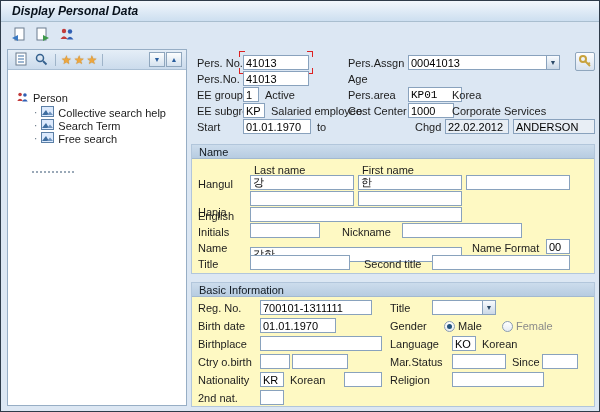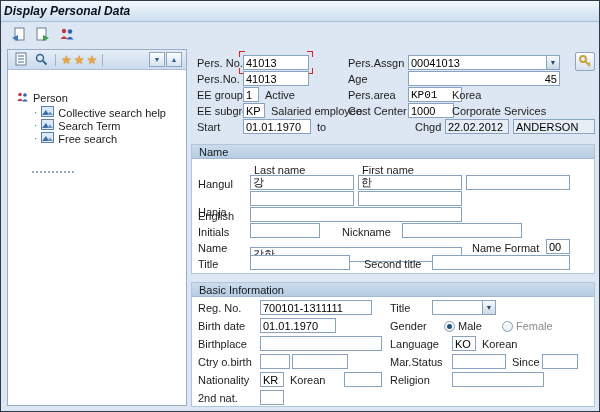--- a/index.html
+++ b/index.html
@@ -2,21 +2,21 @@
 <html><head>
 <meta charset="utf-8">
 <style>
   *{box-sizing:border-box;margin:0;padding:0}
   body{font-family:"Liberation Sans","DejaVu Sans",sans-serif;background:#8f9aa6;}
   .window{position:relative;width:600px;height:412px;margin:0 auto;background:#dce7f3;
           border:1px solid #2e3b49;overflow:hidden;font-size:11px;color:#1c1c1c}
   .abs{position:absolute}
   .titlebar{position:absolute;left:0;top:0;right:0;height:21px;
             background:linear-gradient(#f2f7fc,#cddff0);border-bottom:1px solid #a9becf;
-            display:flex;align-items:center;padding-left:3px;font-weight:bold;font-style:italic;
+            display:flex;align-items:center;padding-left:11px;font-weight:bold;font-style:italic;
             font-size:12px;color:#07111b}
   .toolbar{position:absolute;left:0;top:21px;right:0;height:26px;display:flex;align-items:center;
            gap:3px;padding-left:7px}
   .tbtn{width:21px;height:20px;display:flex;align-items:center;justify-content:center;
         border:1px solid transparent;border-radius:2px;cursor:default}
   .sidebar{position:absolute;left:6px;top:48px;width:180px;height:357px;
            border:1px solid #97aec5;background:#fff}
   .side-toolbar{position:absolute;left:0;top:0;right:0;height:20px;
                 background:linear-gradient(#e5eef7,#cbdbec);border-bottom:1px solid #aabfd4;
                 display:flex;align-items:center;padding:0 4px;gap:2px}
@@ -32,21 +32,21 @@
   .dot{color:#5a6b7c;font-size:10px}
   .splitter{position:absolute;left:24px;top:84px;width:42px;border-top:2px dotted #9aa9b8}
   .lbl{position:absolute;white-space:nowrap;line-height:14px}
   .inp{position:absolute;height:15px;border:1px solid #89a2bd;background:#fff;
        font-family:inherit;font-size:11px;padding:0 2px;color:#000}
   .inp.ro{background:#e8eef5}
   .num{text-align:right}
   .combo-arrow{position:absolute;width:13px;height:13px;top:1px;right:1px;
                background:linear-gradient(#f8fbfe,#ccd9e7);border-left:1px solid #89a2bd;
                color:#2c4a68;font-size:7px;display:flex;align-items:center;justify-content:center}
-  .section{position:absolute;border:1px solid #b2c6db;background:#ffffff}
+  .section{position:absolute;border:1px solid #b2c6db;background:#fef9c3}
   .sec-head{position:absolute;left:0;top:0;right:0;height:14px;
             background:linear-gradient(#ccdcec,#b7cce1);border-bottom:1px solid #a3b9cf;
             display:flex;align-items:center;padding-left:7px;color:#101820}
   .ffocus{position:absolute;pointer-events:none;
           background-image:linear-gradient(#d22,#d22),linear-gradient(#d22,#d22),
             linear-gradient(#d22,#d22),linear-gradient(#d22,#d22),
             linear-gradient(#d22,#d22),linear-gradient(#d22,#d22),
             linear-gradient(#d22,#d22),linear-gradient(#d22,#d22);
           background-position:left top,left top,right top,right top,
             left bottom,left bottom,right bottom,right bottom;
@@ -173,21 +173,20 @@
     <div class="tbtn abs" style="left:384px;top:3px;width:20px;height:19px;border:1px solid #8fa6bd;background:linear-gradient(#fdfdfe,#d7e2ef)">
       <span><svg width="14" height="14" viewBox="0 0 14 14">
             <circle cx="5" cy="5" r="3" fill="none" stroke="#c8a23c" stroke-width="2"></circle>
             <path d="M7.5 7.5 L12 12 M10.2 10.2 L11.8 8.6" stroke="#c8a23c" stroke-width="1.8" fill="none"></path>
           </svg></span>
     </div>
 
     <span class="lbl" style="left:6px;top:23px">Pers.No.</span>
     <input class="inp" style="left: 52px; top: 22px; width: 66px;" readonly="" value="41013">
     <span class="lbl" style="left:157px;top:23px">Age</span>
-    <input class="inp num" style="left: 217px; top: 22px; width: 152px;" readonly="" value="45">
 
     <span class="lbl" style="left:6px;top:39px">EE group</span>
     <input class="inp" style="left: 52px; top: 38px; width: 16px;" readonly="" value="1">
     <span class="lbl" style="left:74px;top:39px">Active</span>
     <span class="lbl" style="left:157px;top:39px">Pers.area</span>
     <input class="inp" style="left: 217px; top: 38px; width: 54px; font-family: Liberation Mono, monospace;" readonly="" value="KP01">
     <span class="lbl" style="left:261px;top:39px">Korea</span>
 
     <span class="lbl" style="left:6px;top:55px">EE subgroup</span>
     <input class="inp" style="left: 52px; top: 54px; width: 22px;" readonly="" value="KP">

